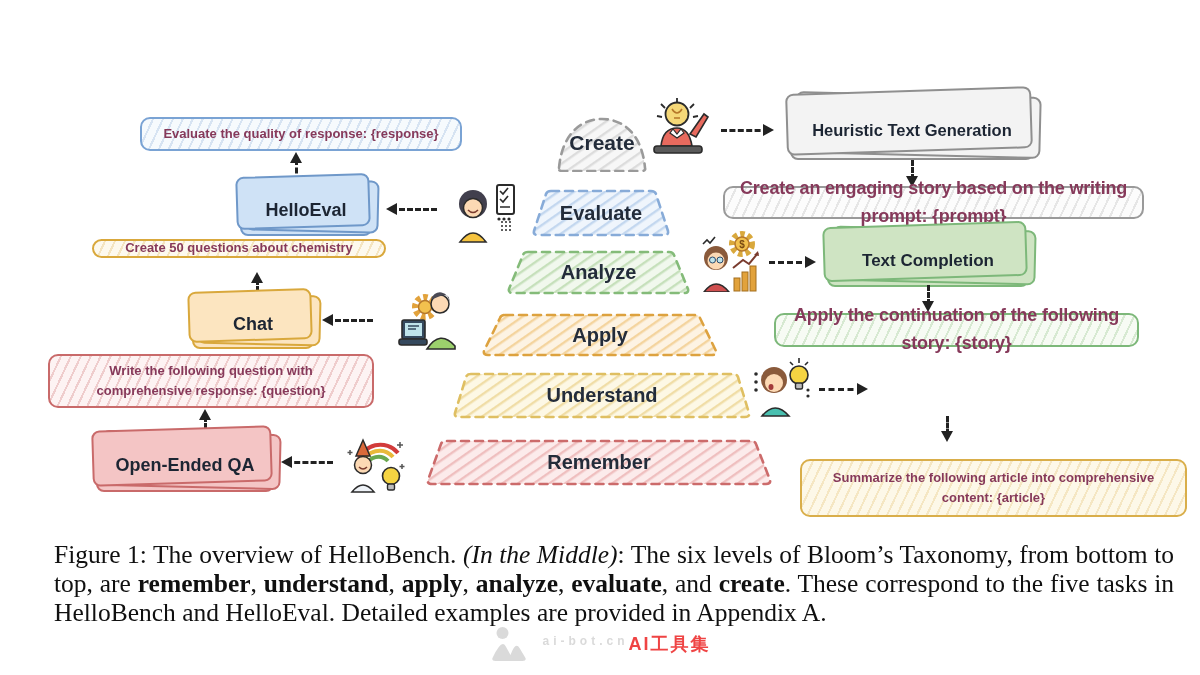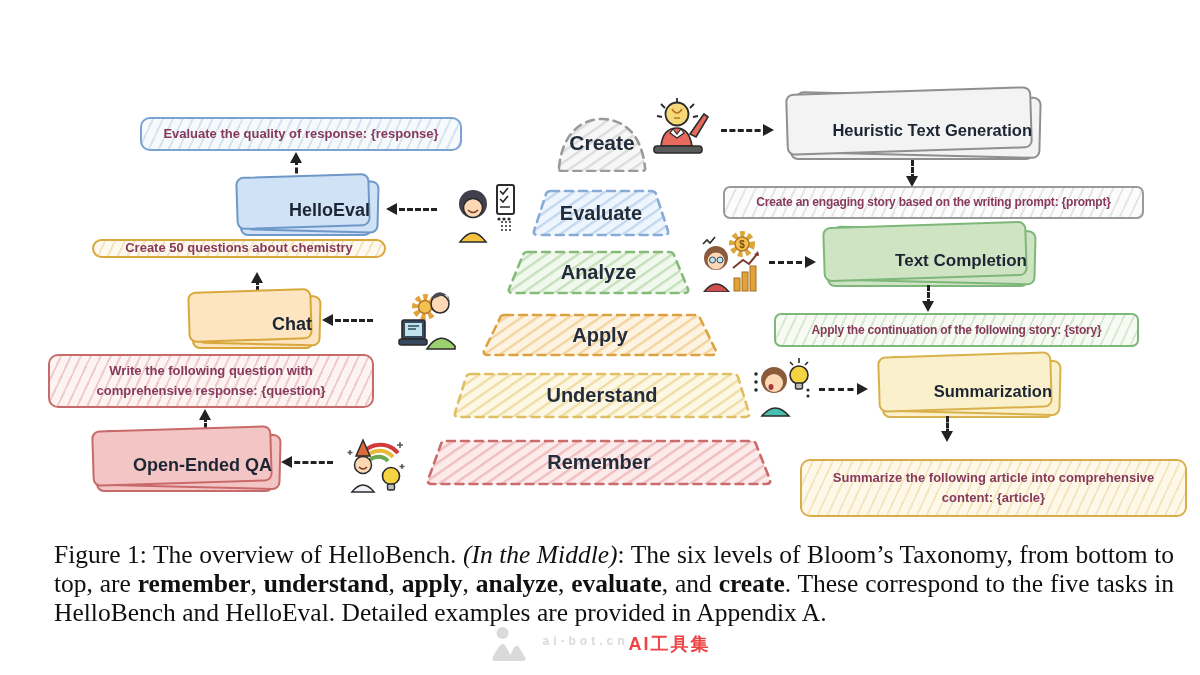--- a/index.html
+++ b/index.html
@@ -3,30 +3,30 @@
 <meta charset="utf-8">
 <style>
   html,body{margin:0;padding:0;background:#fff;}
   #canvas{position:relative;width:1200px;height:675px;background:#ffffff;overflow:hidden;
           font-family:"Liberation Sans",sans-serif;}
 
   
   .pbox{position:absolute;border-radius:10px;display:flex;align-items:center;justify-content:center;
         text-align:center;color:#86395a;font-weight:700;font-size:13px;line-height:1.55;
         padding:2px 10px;box-sizing:border-box;}
-  .pbox.small{font-size:12px;letter-spacing:-0.2px;border-radius:7px;}
+  .pbox.small{font-size:18px;letter-spacing:-0.2px;}
   .pbox.blue {border:2.5px solid #7aa3d4;background:repeating-linear-gradient(115deg,rgba(133,169,214,.28) 0 2px,rgba(0,0,0,0) 2px 9px),#f6fafd;}
   .pbox.gold {border:2.5px solid #d9a83c;background:repeating-linear-gradient(115deg,rgba(221,176,77,.28) 0 2px,rgba(0,0,0,0) 2px 9px),#fdf9ee;}
   .pbox.red  {border:2.5px solid #c96a6a;background:repeating-linear-gradient(115deg,rgba(206,116,116,.30) 0 2px,rgba(0,0,0,0) 2px 9px),#fdf3f3;}
   .pbox.gray {border:2px   solid #9a9a9a;background:repeating-linear-gradient(115deg,rgba(160,160,160,.24) 0 2px,rgba(0,0,0,0) 2px 9px),#fcfcfc;}
   .pbox.green{border:2.5px solid #7db87a;background:repeating-linear-gradient(115deg,rgba(132,187,121,.28) 0 2px,rgba(0,0,0,0) 2px 9px),#f7fbf4;}
   .pbox.cream{border:2.5px solid #d9ae4a;background:repeating-linear-gradient(115deg,rgba(224,185,98,.28) 0 2px,rgba(0,0,0,0) 2px 9px),#fdf8e8;}
 
   
-  .card{position:absolute;z-index:0;border-radius:8px;display:flex;align-items:center;justify-content:flex-end;
+  .card{position:absolute;z-index:0;border-radius:8px;display:flex;align-items:center;justify-content:center;
         font-weight:700;color:#1c2533;font-size:18px;}
   .card::before,.card::after{content:"";position:absolute;inset:-3px;border-radius:8px;z-index:-1;
         border:inherit;background:inherit;}
   .card::before{transform:translate(6px,-5px) rotate(1.4deg);}
   .card::after {transform:translate(-3px,-9px) rotate(-1.8deg);}
   .card.blue {border:2.5px solid #6f98c9;background:#cfe2f6;}
   .card.gold {border:2.5px solid #d9a83c;background:#fce5c0;}
   .card.red  {border:2.5px solid #c96a6a;background:#f4c5c5;}
   .card.gray {border:2.5px solid #8f8f8f;background:#f3f3f3;}
   .card.green{border:2.5px solid #7db87a;background:#cfe4c3;}
@@ -316,23 +316,20 @@
     <rect x="43.5" y="27" width="7" height="6" rx="1.5" fill="#bdbdbd" stroke="#2b2b2b" stroke-width="1.4"></rect>
     <circle cx="56" cy="34" r="1.6" fill="#2b2b2b"></circle>
       <circle cx="56" cy="40" r="1.6" fill="#2b2b2b"></circle>
   </svg>
 
   <div class="arr h right" style="left:814px;top:383px;width:54px">
     <i class="head"></i>
       <i class="line"></i>
   </div>
 
-  <div class="card cream" style="left:882px;top:364px;width:168px;height:50px;font-size:16.5px">
-    <span>Summarization</span>
-  </div>
 
   <div class="arr v down" style="left:941px;top:416px;height:26px">
     <i class="head"></i>
       <i class="line"></i>
   </div>
 
   <div class="pbox cream" style="left:800px;top:459px;width:387px;height:58px">
     <span>Summarize the following article into comprehensive content: {article}</span>
   </div>
 

